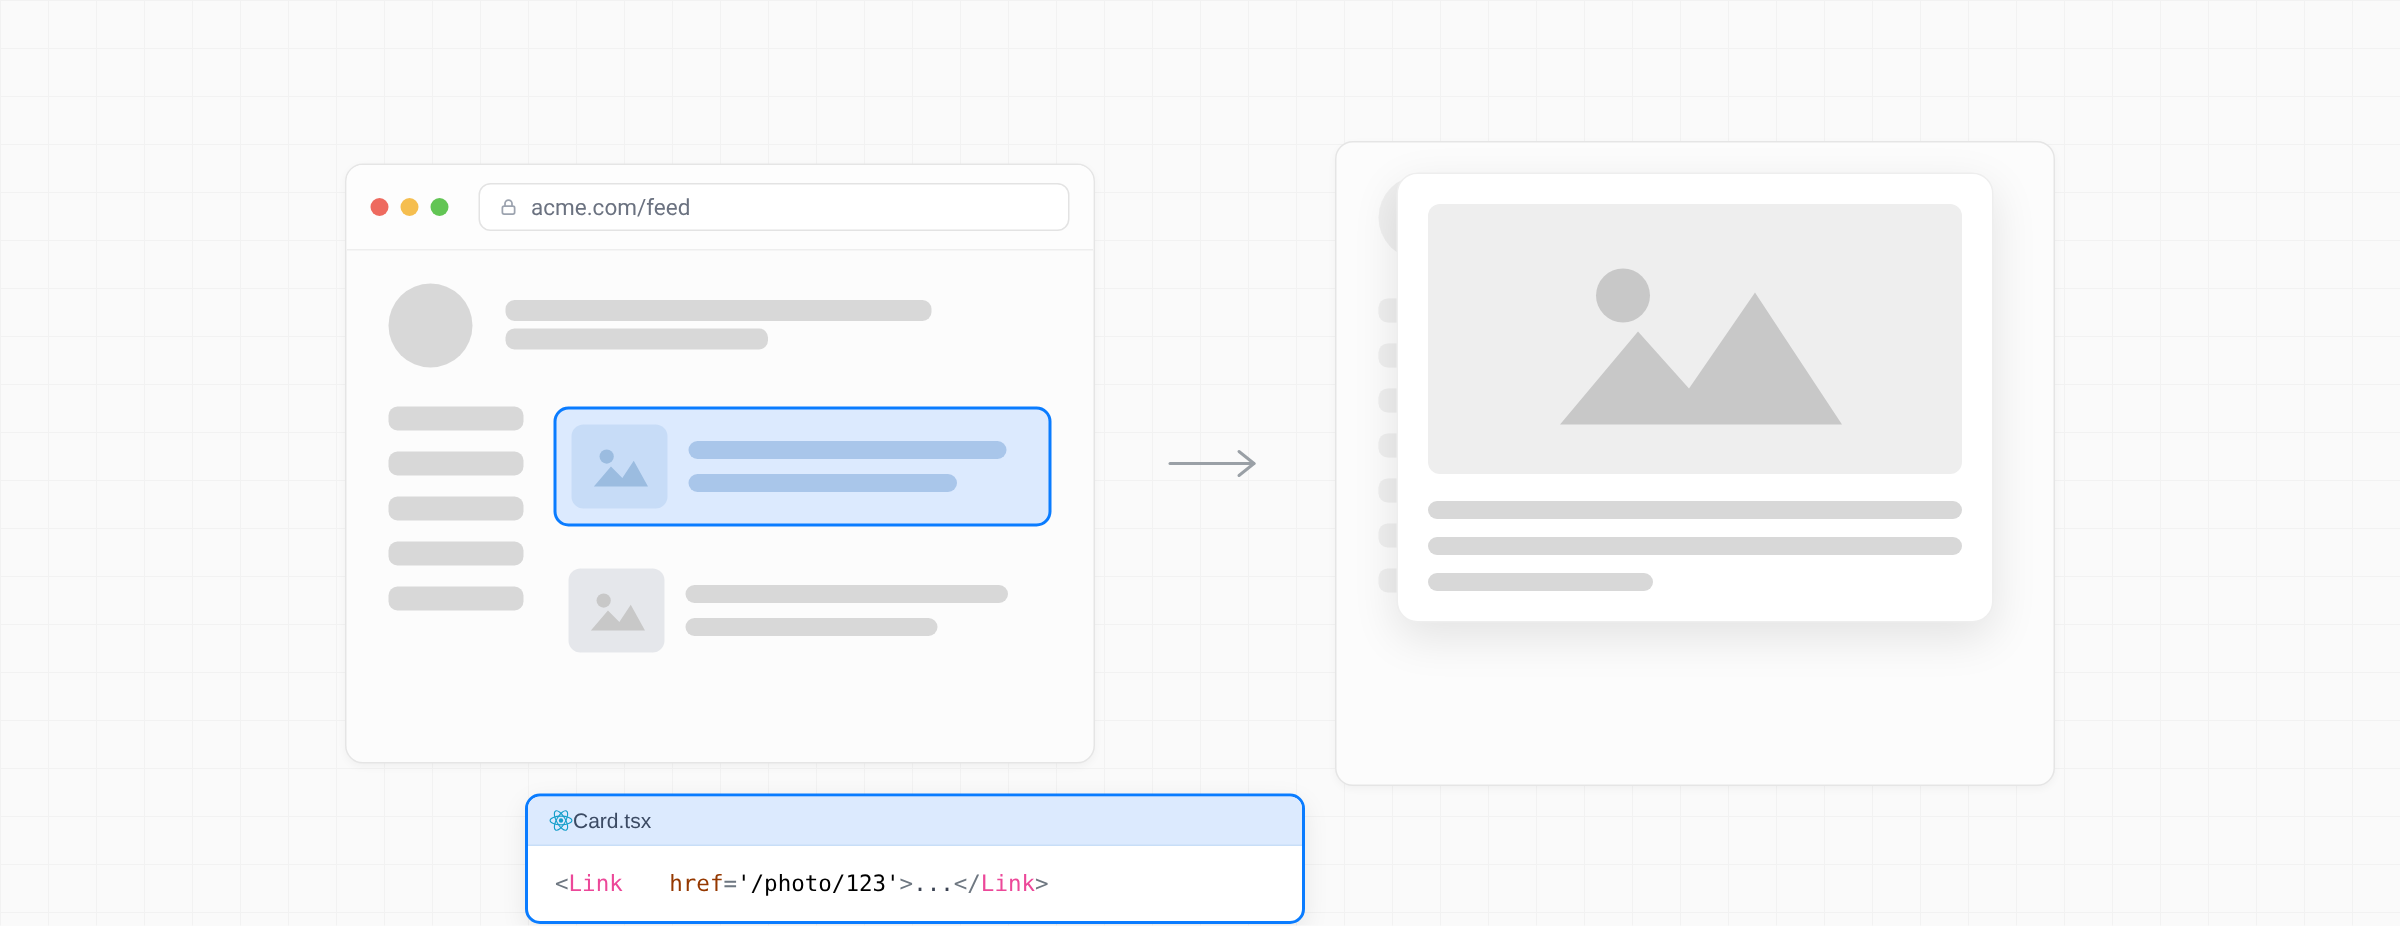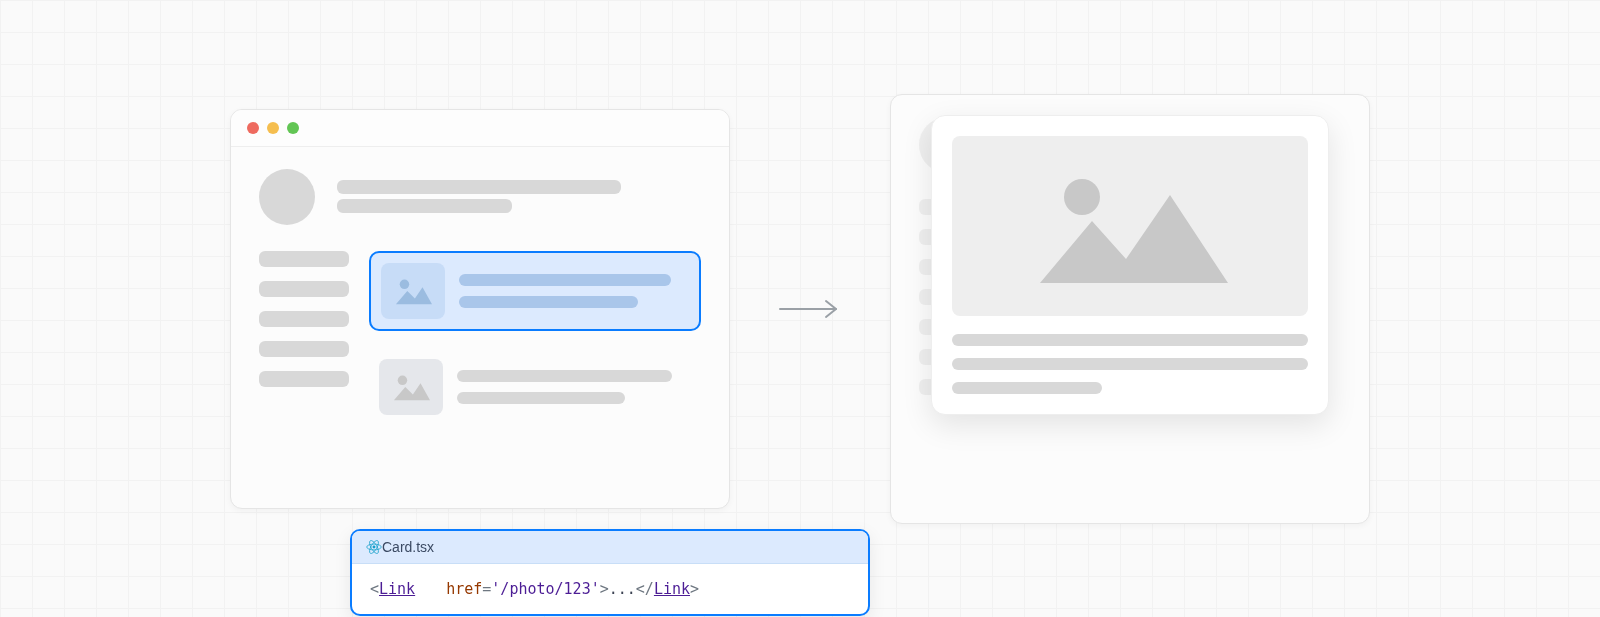--- a/index.html
+++ b/index.html
@@ -107,23 +107,23 @@
     display:flex; align-items:center; 
     background:#dceafe;
     padding:8px 14px;
     border-bottom:1px solid #c8def7;
     color:#3b4a63;
     font-family:-apple-system, sans-serif;
     font-size:14px;
   }
   .react-icon { width:16px; height:16px; display:flex; align-items:center; justify-content:center;}
   .chip-body { padding:16px 18px; white-space:pre; color:#3b4252;}
-  .tok-tag   { color:#4c1d95;text-decoration:underline; }
+  .tok-tag   { color:#ec4899; }
   .tok-attr  { color:#953800;margin-left:22px; }
-  .tok-str   { color:#4c1d95;margin-top:28px; }
+  .tok-str   { color:#000000;margin-top:28px; }
   .tok-punc  { color:#6e7781; }
   
   .arrow {
     color:#9aa0a6;
     display:flex; align-items:center; justify-content:center;
   }
   
   .right-body-wrap { position:relative; padding:22px 28px; }
   .faded { opacity:0.35; filter:grayscale(0.3);}
   .modal {
@@ -150,20 +150,29 @@
 <div class="stage">
 
   <div class="left-col" style="position:relative;">
     <div class="browser left-pane">
       <div class="titlebar">
         <div class="traffic">
           <span class="dot red"></span>
           <span class="dot yellow"></span>
           <span class="dot green"></span>
         </div>
+        <div class="urlbar">
+          <span class="lock-icon">
+            <svg width="14" height="14" viewBox="0 0 24 24" fill="none" stroke="#9ca3af" stroke-width="2">
+                <rect x="5" y="11" width="14" height="9" rx="2"></rect>
+                <path d="M8 11V8a4 4 0 0 1 8 0v3"></path>
+              </svg>
+          </span>
+          <span>acme.com/feed</span>
+        </div>
       </div>
       <div class="body">
         <div class="profile-row">
           <div class="avatar-sk"></div>
           <div class="name-block">
             <div class="sk" style="width:78%"></div>
             <div class="sk" style="width:48%"></div>
           </div>
         </div>
         <div class="feed-row">

